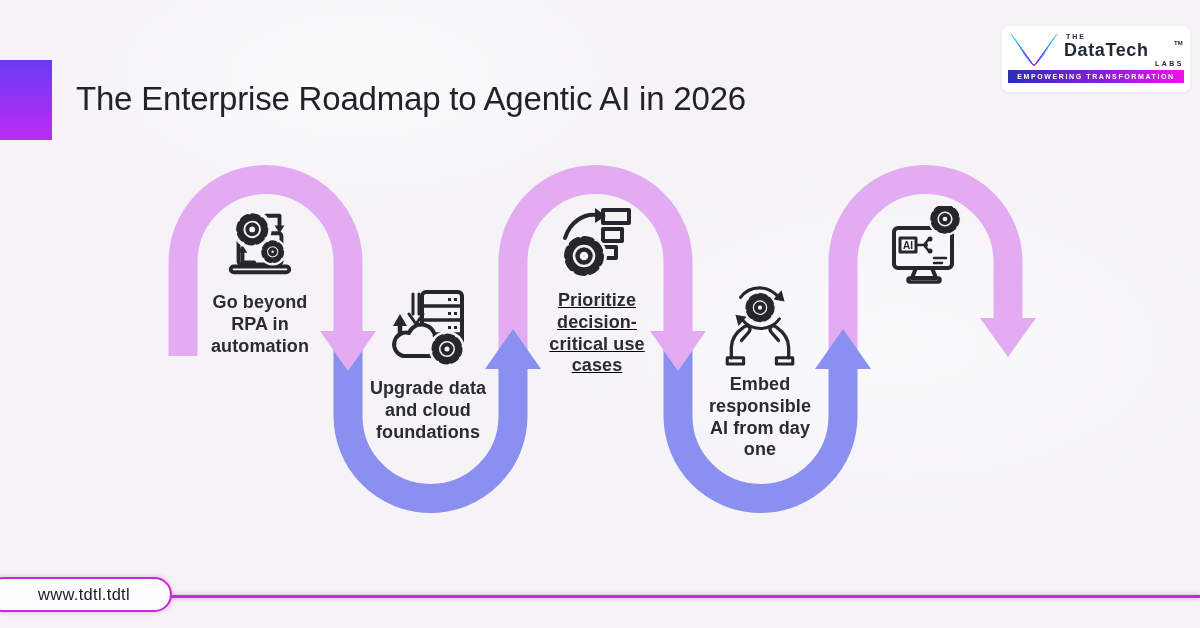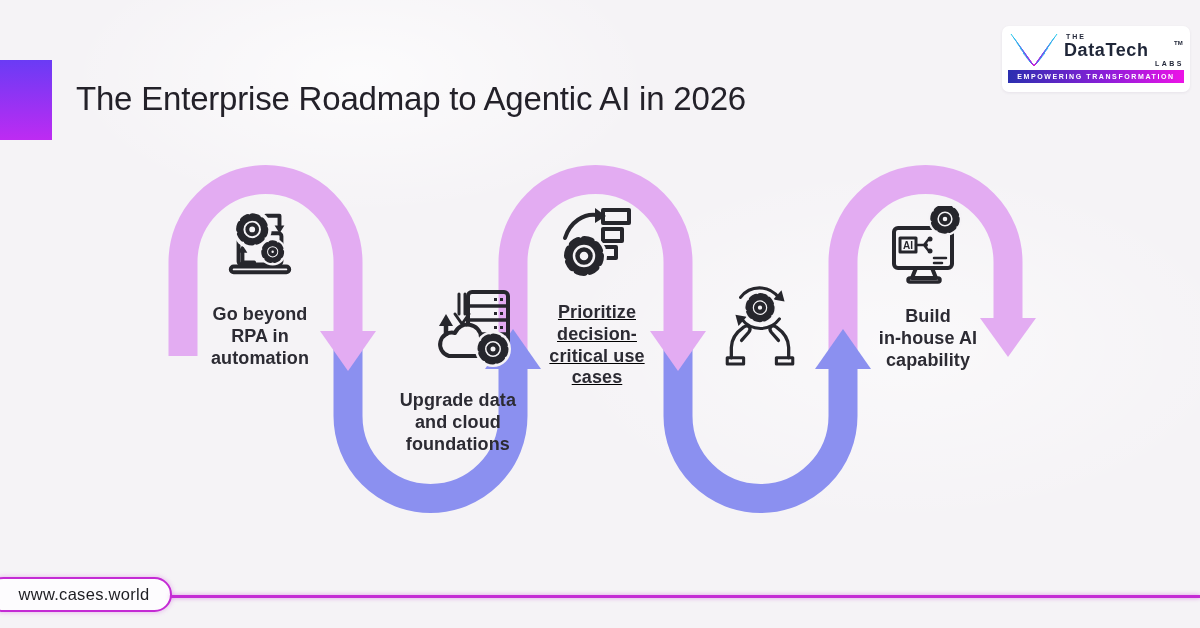--- a/index.html
+++ b/index.html
@@ -54,21 +54,21 @@
   
   .path-svg{position:absolute;left:0;top:0;}
   .arc{fill:none;stroke-width:29px;}
   .arc.pink{stroke:var(--pink-arc);}
   .arc.blue{stroke:var(--blue-arc);}
   .head.pink{fill:var(--pink-arc);}
   .head.blue{fill:var(--blue-arc);}
   
   .step{position:absolute;width:176px;display:flex;flex-direction:column;align-items:center;}
   .step-label{
-    margin-top:20px;text-align:center;white-space:pre-line;
+    margin-top:8px;text-align:center;white-space:pre-line;
     font-size:18px;line-height:1.21;font-weight:700;letter-spacing:.1px;color:var(--label-ink);
   }
   .ico{fill:none;stroke:var(--icon-ink);stroke-width:4;stroke-linecap:round;stroke-linejoin:round;}
   .ico .fillh{fill:var(--icon-ink);stroke:none;}
   .ico .ko{fill:var(--bg);stroke:none;}
   
   .footer-pill{
     position:absolute;left:-14px;top:577px;width:186px;height:35px;
     background:#fdfcfe;border:2.5px solid var(--magenta-line);border-radius:18px;
     display:flex;align-items:center;justify-content:center;
@@ -149,21 +149,21 @@
     <circle class="ko" cx="53" cy="47" r="14"></circle>
     <circle cx="53" cy="47" r="9" style="stroke-width:5.5;stroke-dasharray:4 4.07"></circle>
     <circle cx="53" cy="47" r="7.5" style="stroke-width:3.5"></circle>
     <circle cx="53" cy="47" r="3" style="stroke-width:3.5"></circle>
   </svg>
   <div class="step-label">Go beyond
 RPA in
 automation</div>
 </div>
 
-<div class="step" style="left:340px;top:286px;align-items:flex-end;">
+<div class="step" style="left:340px;top:286px;">
   <svg class="ico" width="84" height="84" viewBox="0 0 84 84">
     <rect x="36" y="6" width="40" height="62" rx="4"></rect>
     <path d="M38 20 H74 M38 34 H74 M38 48 H74" style="stroke-width:3.5"></path>
     <path class="fillh" d="M62 12 h3 v3 h-3 z M68 12 h3 v3 h-3 z M62 26 h3 v3 h-3 z M68 26 h3 v3 h-3 z M62 40 h3 v3 h-3 z M68 40 h3 v3 h-3 z"></path>
     <path d="M14 60 V38" style="stroke-width:4.5"></path>
     <polygon class="fillh" points="7,40 21,40 14,28"></polygon>
     <path d="M27 8 V28 M33 8 V28" style="stroke-width:3"></path>
     <polyline points="23,28 30,38 37,28" style="stroke-width:3"></polyline>
     <path class="ko" d="M17 74 h32 a11 11 0 0 0 2-21.8 A14 14 0 0 0 24 49 A12 12 0 0 0 17 74 Z"></path>
     <path d="M17 70 h30 a9.5 9.5 0 0 0 2-18.7 A13.5 13.5 0 0 0 23 47 A11 11 0 0 0 17 70 Z"></path>
@@ -203,40 +203,41 @@
     <polygon class="fillh" points="21,45 18,34 29,36"></polygon>
     <circle class="ko" cx="42" cy="27" r="16"></circle>
     <circle cx="42" cy="27" r="11" style="stroke-width:6.5;stroke-dasharray:4.3 4.34"></circle>
     <circle cx="42" cy="27" r="9" style="stroke-width:3.8"></circle>
     <circle cx="42" cy="27" r="4" style="stroke-width:3.8"></circle>
     <path d="M14 76 L14 66 C14 57 19 51 26 46 C31 43 34 47 31 51 L24 59" style="stroke-width:3.2"></path>
     <rect x="10" y="76" width="16" height="6" style="stroke-width:3"></rect>
     <path d="M70 76 L70 66 C70 57 65 51 58 46 C53 43 50 47 53 51 L60 59" style="stroke-width:3.2"></path>
     <rect x="58" y="76" width="16" height="6" style="stroke-width:3"></rect>
   </svg>
+  <div class="step-label">Embed
+responsible
+AI from day
+one</div>
 </div>
 
 <div class="step" style="left:840px;top:206px;">
   <svg class="ico" width="80" height="80" viewBox="0 0 80 80">
     <rect x="6" y="22" width="58" height="40" rx="4"></rect>
     <path d="M28 62 L24 72 H48 L44 62"></path>
     <rect x="20" y="72" width="32" height="4" rx="2" style="stroke-width:3.5"></rect>
     <rect x="12" y="32" width="16" height="14" style="stroke-width:3"></rect>
     <text x="15" y="43" style="stroke:none;fill:var(--icon-ink);font-size:10px;font-weight:bold;font-family:'Liberation Sans',sans-serif">AI</text>
     <path d="M28 39 H36 M36 39 L40 34 M36 39 L40 44" style="stroke-width:2.5"></path>
     <circle class="fillh" cx="42" cy="33" r="2.5"></circle>
     <circle class="fillh" cx="42" cy="45" r="2.5"></circle>
     <circle class="fillh" cx="38" cy="39" r="2"></circle>
     <path d="M46 52 H58 M46 57 H54" style="stroke-width:2.5"></path>
     <circle class="ko" cx="57" cy="13" r="17"></circle>
     <circle cx="57" cy="13" r="11.5" style="stroke-width:6.5;stroke-dasharray:4.5 4.53"></circle>
     <circle cx="57" cy="13" r="9.5" style="stroke-width:3.8"></circle>
     <circle cx="57" cy="13" r="4.2" style="stroke-width:3.8"></circle>
   </svg>
-  <div class="step-label">Build
-in-house AI
-capability</div>
 </div>
 
 <div class="footer-pill">
-  <span class="footer-url">www.cases.world</span>
+  <span class="footer-url">www.tdtl.tdtl</span>
 </div>
 <div class="footer-line"></div>
 
 </body></html>

